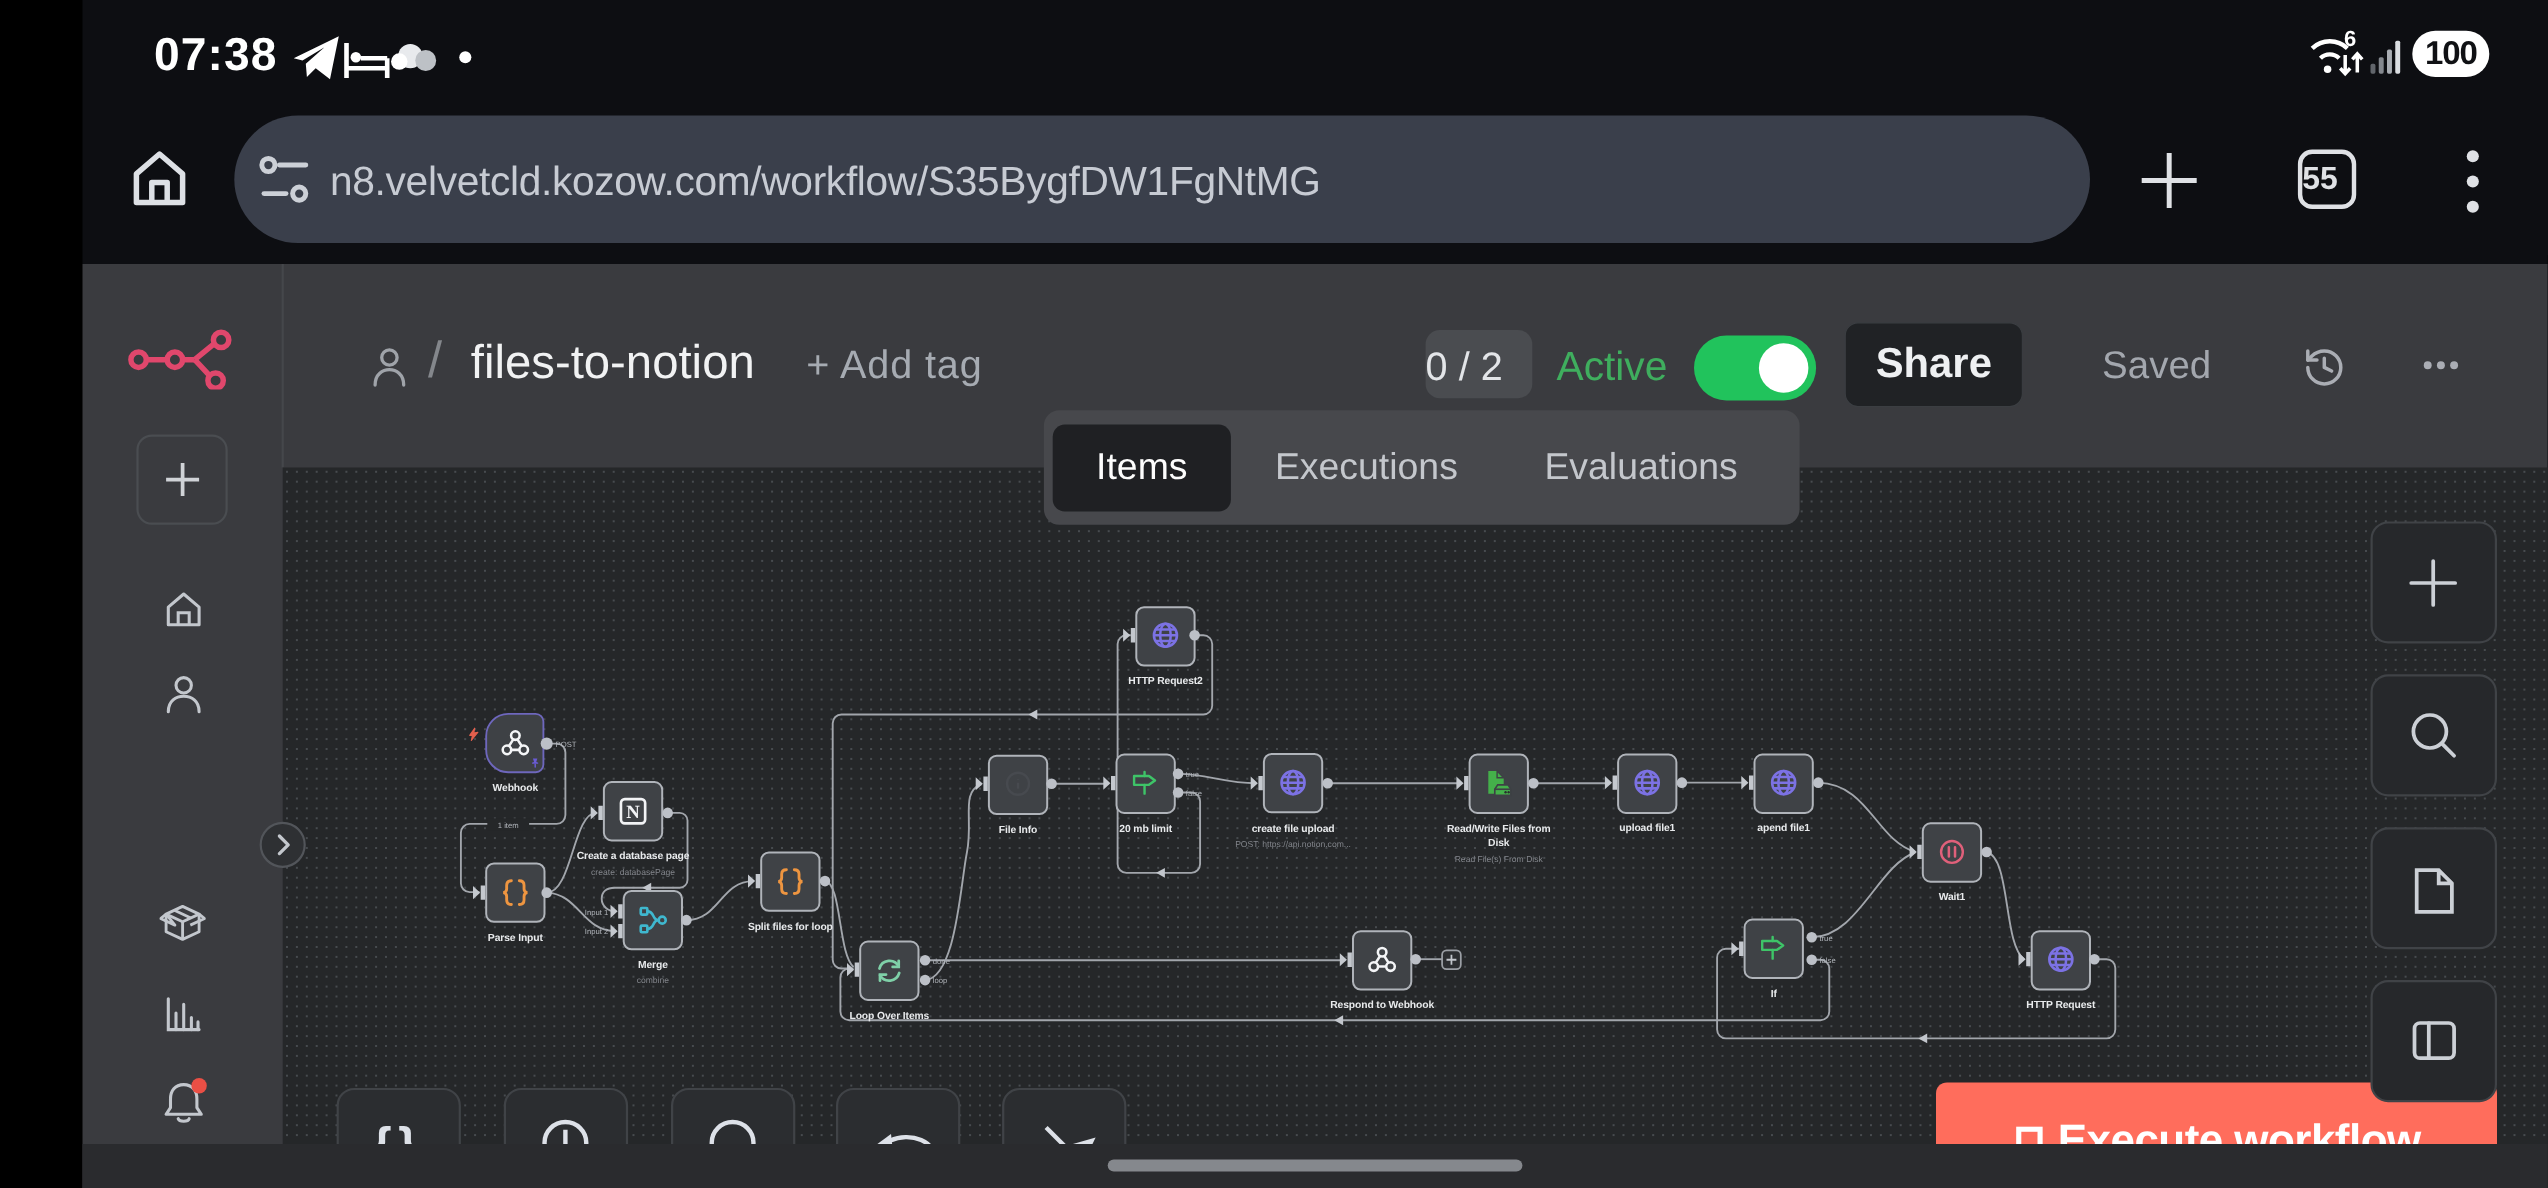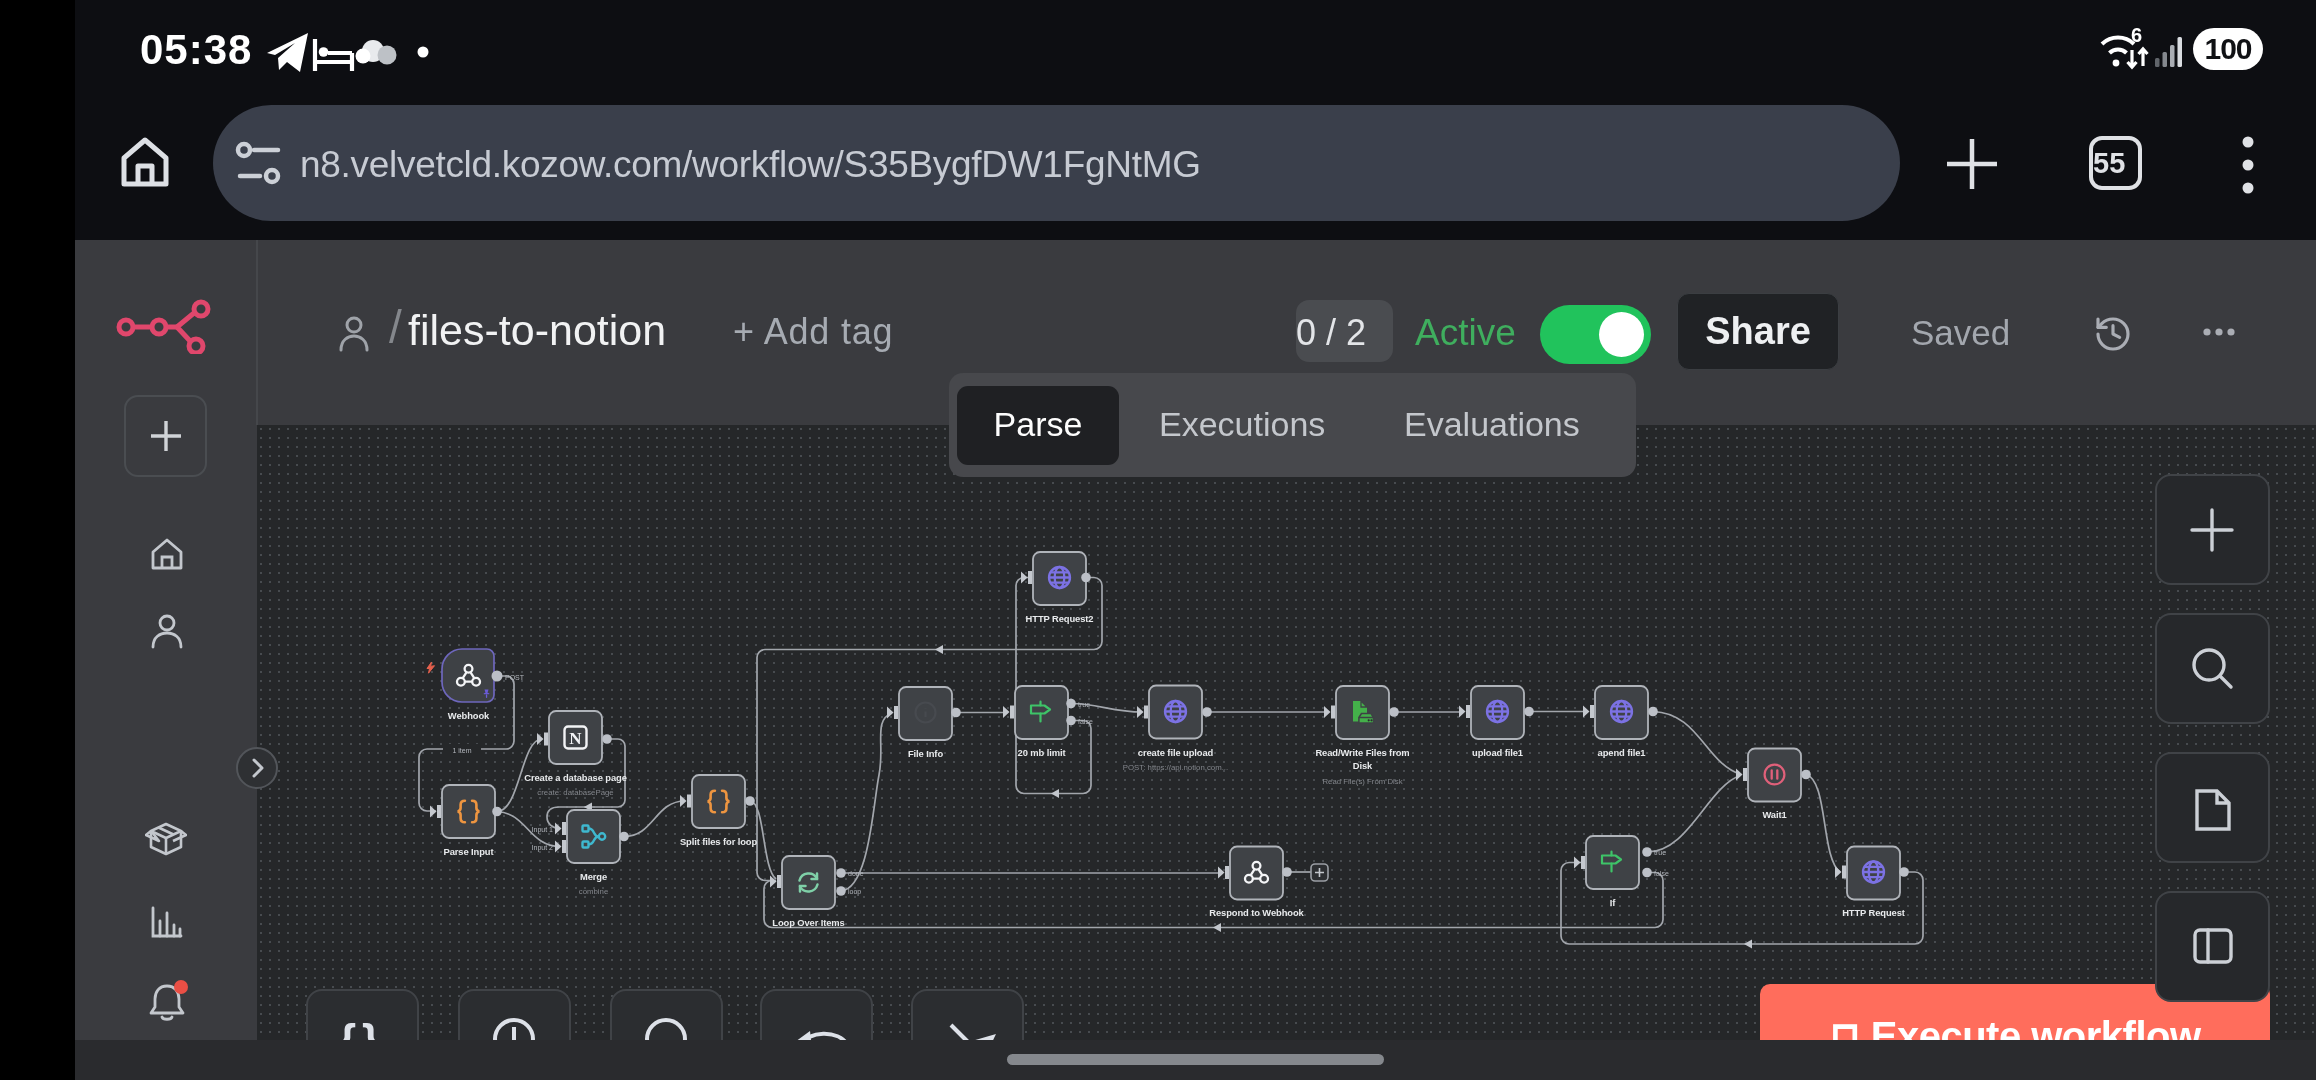--- a/index.html
+++ b/index.html
@@ -13,21 +13,21 @@
   #tabbox { position:absolute; left:2089px; top:136px; width:53px; height:54px; border:4px solid #dfe1e5; border-radius:13px; color:#dfe1e5; font-size:29px; font-weight:700; text-align:left; line-height:47px;}
   #battery { position:absolute; left:2193px; top:28px; width:70px; height:42px; background:#ffffff; border-radius:21px; color:#101114; font-size:30px; font-weight:700; text-align:center; line-height:42px; letter-spacing:-1px;}
   #app { position:absolute; left:75px; top:240px; width:2241px; height:840px; background:#3a3b3f; }
   #canvas { position:absolute; left:182px; top:185px; width:2059px; height:655px; background:#252729;
     background-image:radial-gradient(circle 0.9px at 1px 1px, #474b4f 99%, rgba(0,0,0,0) 100%); background-size:9px 9px; background-position:3px 3px; overflow:hidden;}
   #bottombar { position:absolute; left:0px; top:800px; width:2241px; height:40px; background:#2a2b2e; }
   #scrollpill { position:absolute; left:932px; top:814px; width:377px; height:11px; border-radius:6px; background:#85888d;}
   #tabswrap { position:absolute; left:874px; top:133px; width:687px; height:104px; background:#47484c; border-radius:14px;}
   #tab-editor { position:absolute; left:8px; top:13px; width:162px; height:79px; background:#1f2023; border-radius:11px; color:#fdfdfd; font-size:34px; font-weight:500; text-align:center; line-height:77px;}
   .tabtxt { position:absolute; top:0; height:104px; line-height:102px; color:#c4c7cc; font-size:34px; font-weight:500; }
-  #wfname { position:absolute; left:333px; top:66px; color:#f1f2f3; font-size:43px; letter-spacing:0px;}
+  #wfname { position:absolute; left:353px; top:66px; color:#f1f2f3; font-size:43px; letter-spacing:0px;}
   #addtag { position:absolute; left:658px; top:71px; color:#a6abb2; font-size:36px; letter-spacing:0.8px;}
   #slash { position:absolute; left:314px; top:60px; color:#84878c; font-size:46px; font-weight:400;}
   #chip02 { position:absolute; left:1221px; top:60px; width:97px; height:62px; background:#4a4c50; border-radius:13px; color:#e3e5e8; font-size:36px; line-height:65px;}
   #activetxt { position:absolute; left:1340px; top:72px; color:#3fae5e; font-size:37px; font-weight:500;}
   #toggle { position:absolute; left:1465px; top:65px; width:111px; height:59px; background:#21c35c; border-radius:30px;}
   #knob { position:absolute; left:59px; top:7px; width:45px; height:45px; background:#fff; border-radius:50%;}
   #sharebtn { position:absolute; left:1602px; top:53px; width:162px; height:77px; background:#202225; border:1px solid #3b3e42; border-radius:12px; color:#eef0f2; font-size:38px; font-weight:600; text-align:center; line-height:74px;}
   #savedtxt { position:absolute; left:1836px; top:73px; color:#a3a7ae; font-size:35px; font-weight:500;}
   .nodelabel { font-weight:700; fill:#e8eaec; font-size:9.4px; text-anchor:middle; letter-spacing:-0.1px;}
   .sublabel { fill:#83868c; font-size:7.8px; text-anchor:middle; font-weight:400;}
@@ -35,21 +35,21 @@
   .wire { fill:none; stroke:#a2a6ac; stroke-width:1.7; }
   .noderect { fill:#3f4246; stroke:#b0b4ba; stroke-width:1.8; }
   .pdot { fill:#bcc0c7; }
   .rbtn { position:absolute; width:115px; height:111px; background:#26282b; border:2px solid #404347; border-radius:16px; }
   .palbtn { position:absolute; top:564px; width:113px; height:90px; background:#2b2d30; border:2px solid #404347; border-radius:16px;}
 </style>
 </head>
 <body>
 
 <div id="chrome"></div>
-<div id="time">05:38</div>
+<div id="time">07:38</div>
 <svg class="abs" style="left:255px;top:26px" width="200" height="52" viewBox="0 0 200 52">
   <path d="M12 27 L53 7 L45 46 L32 36 L24 44 L23 32 L40 17 L20 29 Z" fill="#fff"></path>
   <g stroke="#fff" stroke-width="4.2" fill="none">
     <path d="M60 13 V45 M60 36 H97 M97 45 V27 M73 27 H97"></path>
   </g>
   <circle cx="68.5" cy="26" r="4.8" fill="#fff"></circle>
   <circle cx="118" cy="25" r="11" fill="#e8eaed"></circle>
   <circle cx="132" cy="29" r="9.5" fill="#bdc1c6"></circle>
   <circle cx="108" cy="30" r="7.5" fill="#fff"></circle>
   <circle cx="168" cy="26" r="5.5" fill="#fff"></circle>
@@ -338,21 +338,21 @@
           <path d="M65 202 L76 213"></path>
       <path d="M42 317 h20 l12 12 v26 h-32 z M62 317 v12 h12"></path>
       <rect x="40" y="456" width="36" height="32" rx="5"></rect>
           <path d="M53 456 v32"></path>
     </g>
   </svg>
   </div>
   <div id="bottombar"></div>
   <div id="scrollpill"></div>
   <div id="tabswrap">
-    <div id="tab-editor">Parse</div>
+    <div id="tab-editor">Items</div>
     <span class="tabtxt" style="left:210px;text-align:center;">Executions</span>
     <span class="tabtxt" style="left:455px;">Evaluations</span>
   </div>
 
   <svg class="abs" style="left:261px;top:74px" width="36" height="40" viewBox="0 0 36 40">
     <circle cx="18" cy="11" r="7" fill="none" stroke="#9fa3a9" stroke-width="3"></circle>
     <path d="M5 36 C5 26 12 22 18 22 C24 22 31 26 31 36" fill="none" stroke="#9fa3a9" stroke-width="3" stroke-linecap="round"></path>
   </svg>
   <div id="slash">/</div>
   <div id="wfname">files-to-notion</div>

